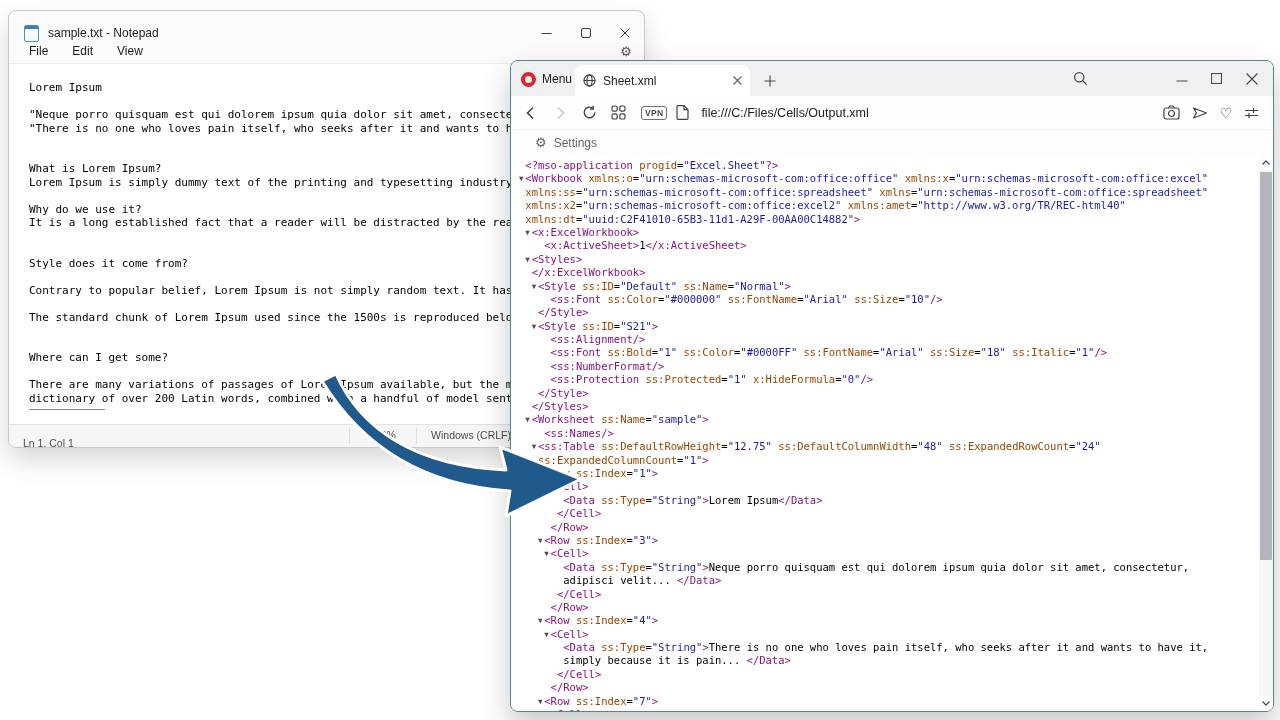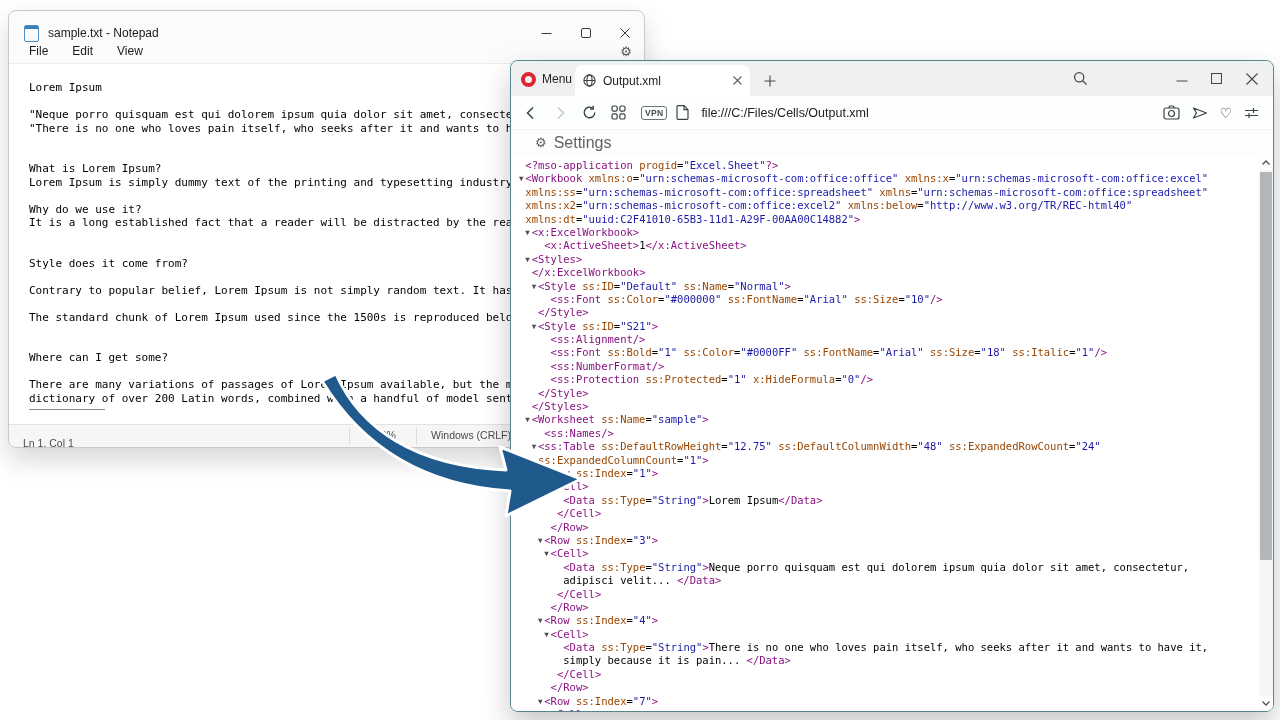--- a/index.html
+++ b/index.html
@@ -51,21 +51,21 @@
   .vpn-badge{margin-left:14px;border:1.4px solid #6f7377;border-radius:3px;font-size:8.5px;font-weight:bold;
     color:#4a4e52;padding:1px 3px;letter-spacing:.3px;}
   .doc-ic{margin-left:9px;color:#3e4144;}
   .br-url{margin-left:12px;font-size:12.5px;color:#202124;white-space:nowrap;}
   .addr-right{margin-left:auto;display:flex;align-items:center;gap:9px;margin-right:12px;color:#3e4144;}
   .addr-right .icon{width:20px;height:20px;}
   .heart-glyph{font-size:14px;line-height:1;color:#3e4144;}
   .br-bookmarks{position:absolute;left:0;top:68px;right:0;height:25px;background:#fdfdfd;border-top:1px solid #eef0f1;
     border-bottom:1px solid #e9ebed;display:flex;align-items:center;}
   .bm-gear{margin-left:24px;font-size:13px;color:#5f6368;line-height:1;}
-  .bm-label{margin-left:7px;font-size:16px;color:#5f6368;}
+  .bm-label{margin-left:7px;font-size:12px;color:#5f6368;}
   .br-content{position:absolute;left:0;top:94px;right:0;bottom:0;background:#fff;overflow:hidden;}
   .xml-pre{position:absolute;left:0;top:0;right:14px;bottom:0;padding:4px 0 0 8px;
     font-family:"DejaVu Sans Mono",monospace;font-size:10.5px;color:#000;overflow:hidden;}
   .xml-line{height:13.4px;white-space:pre;}
   .xarr{display:inline-block;width:6.32px;font-size:7.5px;color:#4d4d4d;vertical-align:1px;}
   
   .br-scroll{position:absolute;right:0;top:0;width:14px;bottom:0;background:#f5f6f7;}
   .sc-btn{position:absolute;left:0;width:14px;height:15px;background:#fdfdfd;display:flex;align-items:center;justify-content:center;color:#505050;}
   .sc-up{top:0;} .sc-down{bottom:0;}
   .sc-thumb{position:absolute;left:1px;width:12px;top:17px;height:388px;background:#b3b6b9;border-radius:1px;}
@@ -153,21 +153,21 @@
       <span class="br-menu-label">Menu</span>
     </div>
     <div class="br-tab">
       <span class="icon">
         <svg width="13" height="13" viewBox="0 0 13 13" fill="none" stroke="#3c4043" stroke-width="1.1">
           <circle cx="6.5" cy="6.5" r="5.6"></circle>
             <ellipse cx="6.5" cy="6.5" rx="2.6" ry="5.6"></ellipse>
           <line x1="0.9" y1="6.5" x2="12.1" y2="6.5"></line>
           </svg>
         </span>
-      <span class="br-tab-title">Output.xml</span>
+      <span class="br-tab-title">Sheet.xml</span>
       <span class="icon">
         <svg width="9" height="9" viewBox="0 0 9 9">
             <path d="M0.5 0.5 L8.5 8.5 M8.5 0.5 L0.5 8.5" stroke="#5f6368" stroke-width="1.1"></path>
           </svg>
         </span>
     </div>
     <div class="br-newtab icon">
       <span class="icon">
         <svg width="12" height="12" viewBox="0 0 12 12">
             <path d="M6 0.5 V11.5 M0.5 6 H11.5" stroke="#474747" stroke-width="1.1"></path>
@@ -268,21 +268,21 @@
   <div class="br-bookmarks">
     <span class="bm-gear">⚙</span>
     <span class="bm-label">Settings</span>
   </div>
 
   <div class="br-content">
     <div class="xml-pre" id="xml-view">
         <div class="xml-line"> <span style="color:#881280">&lt;?mso-application</span> <span style="color:#994500">progid</span>=<span style="color:#1a1aa6">"Excel.Sheet"</span><span style="color:#881280">?&gt;</span></div>
         <div class="xml-line"><span class="xarr">▼</span><span style="color:#881280">&lt;Workbook</span> <span style="color:#994500">xmlns:o</span>=<span style="color:#1a1aa6">"urn:schemas-microsoft-com:office:office"</span> <span style="color:#994500">xmlns:x</span>=<span style="color:#1a1aa6">"urn:schemas-microsoft-com:office:excel"</span></div>
         <div class="xml-line"> <span style="color:#994500">xmlns:ss</span>=<span style="color:#1a1aa6">"urn:schemas-microsoft-com:office:spreadsheet"</span> <span style="color:#994500">xmlns</span>=<span style="color:#1a1aa6">"urn:schemas-microsoft-com:office:spreadsheet"</span></div>
-        <div class="xml-line"> <span style="color:#994500">xmlns:x2</span>=<span style="color:#1a1aa6">"urn:schemas-microsoft-com:office:excel2"</span> <span style="color:#994500">xmlns:below</span>=<span style="color:#1a1aa6">"http://www.w3.org/TR/REC-html40"</span></div>
+        <div class="xml-line"> <span style="color:#994500">xmlns:x2</span>=<span style="color:#1a1aa6">"urn:schemas-microsoft-com:office:excel2"</span> <span style="color:#994500">xmlns:amet</span>=<span style="color:#1a1aa6">"http://www.w3.org/TR/REC-html40"</span></div>
         <div class="xml-line"> <span style="color:#994500">xmlns:dt</span>=<span style="color:#1a1aa6">"uuid:C2F41010-65B3-11d1-A29F-00AA00C14882"</span><span style="color:#881280">&gt;</span></div>
         <div class="xml-line"> <span class="xarr">▼</span><span style="color:#881280">&lt;x:ExcelWorkbook</span><span style="color:#881280">&gt;</span></div>
         <div class="xml-line">    <span style="color:#881280">&lt;x:ActiveSheet</span><span style="color:#881280">&gt;</span>1<span style="color:#881280">&lt;/x:ActiveSheet</span><span style="color:#881280">&gt;</span></div>
         <div class="xml-line"> <span class="xarr">▼</span><span style="color:#881280">&lt;Styles</span><span style="color:#881280">&gt;</span></div>
         <div class="xml-line">  <span style="color:#881280">&lt;/x:ExcelWorkbook</span><span style="color:#881280">&gt;</span></div>
         <div class="xml-line">  <span class="xarr">▼</span><span style="color:#881280">&lt;Style</span> <span style="color:#994500">ss:ID</span>=<span style="color:#1a1aa6">"Default"</span> <span style="color:#994500">ss:Name</span>=<span style="color:#1a1aa6">"Normal"</span><span style="color:#881280">&gt;</span></div>
         <div class="xml-line">     <span style="color:#881280">&lt;ss:Font</span> <span style="color:#994500">ss:Color</span>=<span style="color:#1a1aa6">"#000000"</span> <span style="color:#994500">ss:FontName</span>=<span style="color:#1a1aa6">"Arial"</span> <span style="color:#994500">ss:Size</span>=<span style="color:#1a1aa6">"10"</span><span style="color:#881280">/&gt;</span></div>
         <div class="xml-line">   <span style="color:#881280">&lt;/Style</span><span style="color:#881280">&gt;</span></div>
         <div class="xml-line">  <span class="xarr">▼</span><span style="color:#881280">&lt;Style</span> <span style="color:#994500">ss:ID</span>=<span style="color:#1a1aa6">"S21"</span><span style="color:#881280">&gt;</span></div>
         <div class="xml-line">     <span style="color:#881280">&lt;ss:Alignment</span><span style="color:#881280">/&gt;</span></div>

